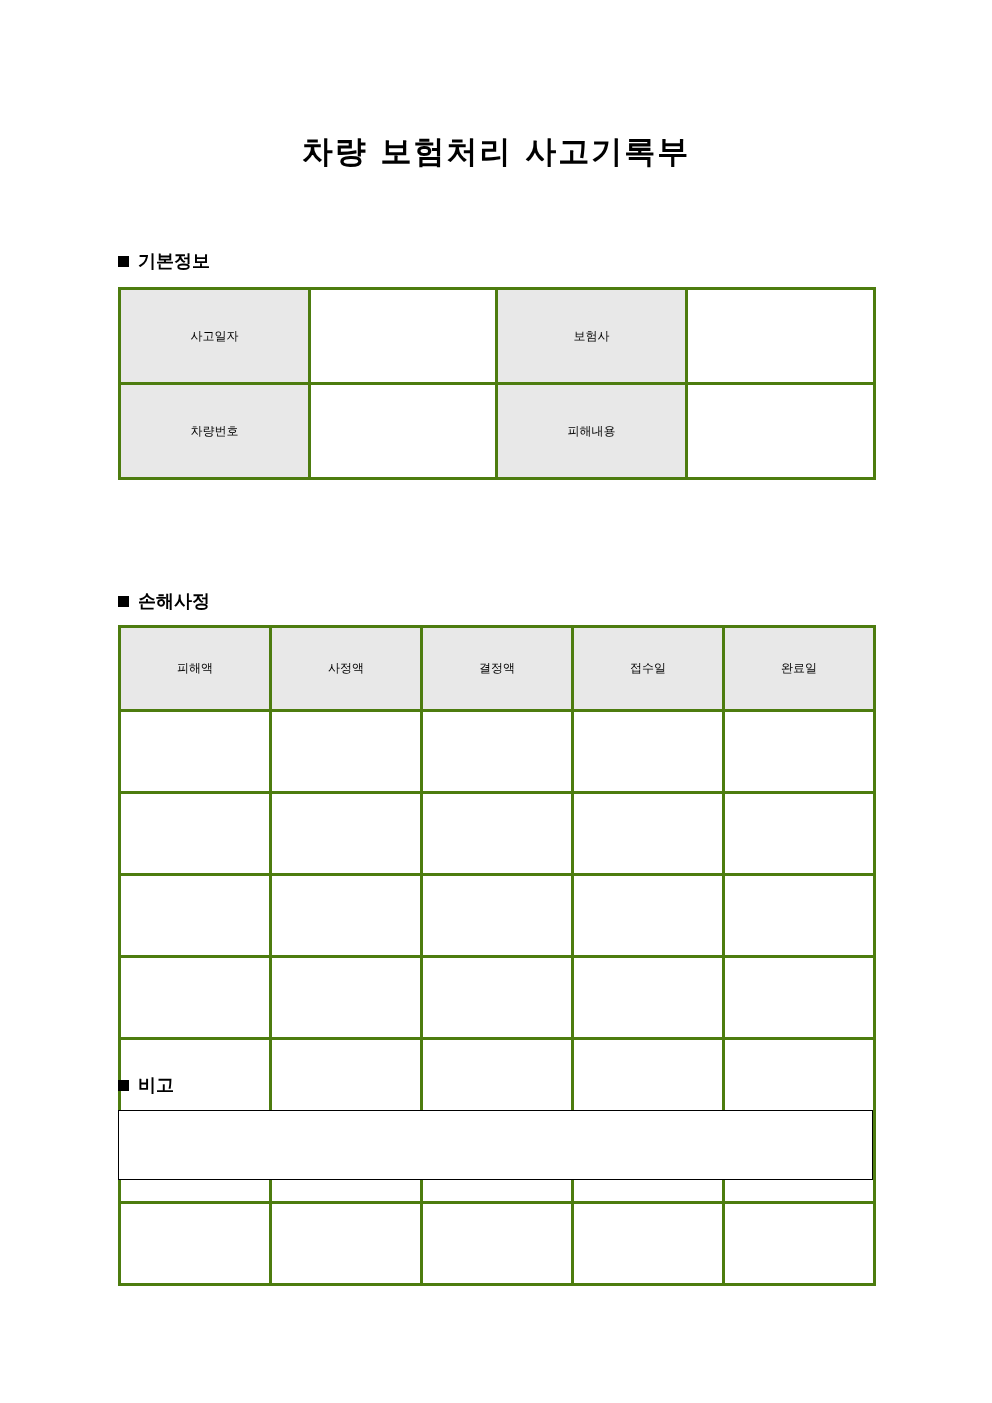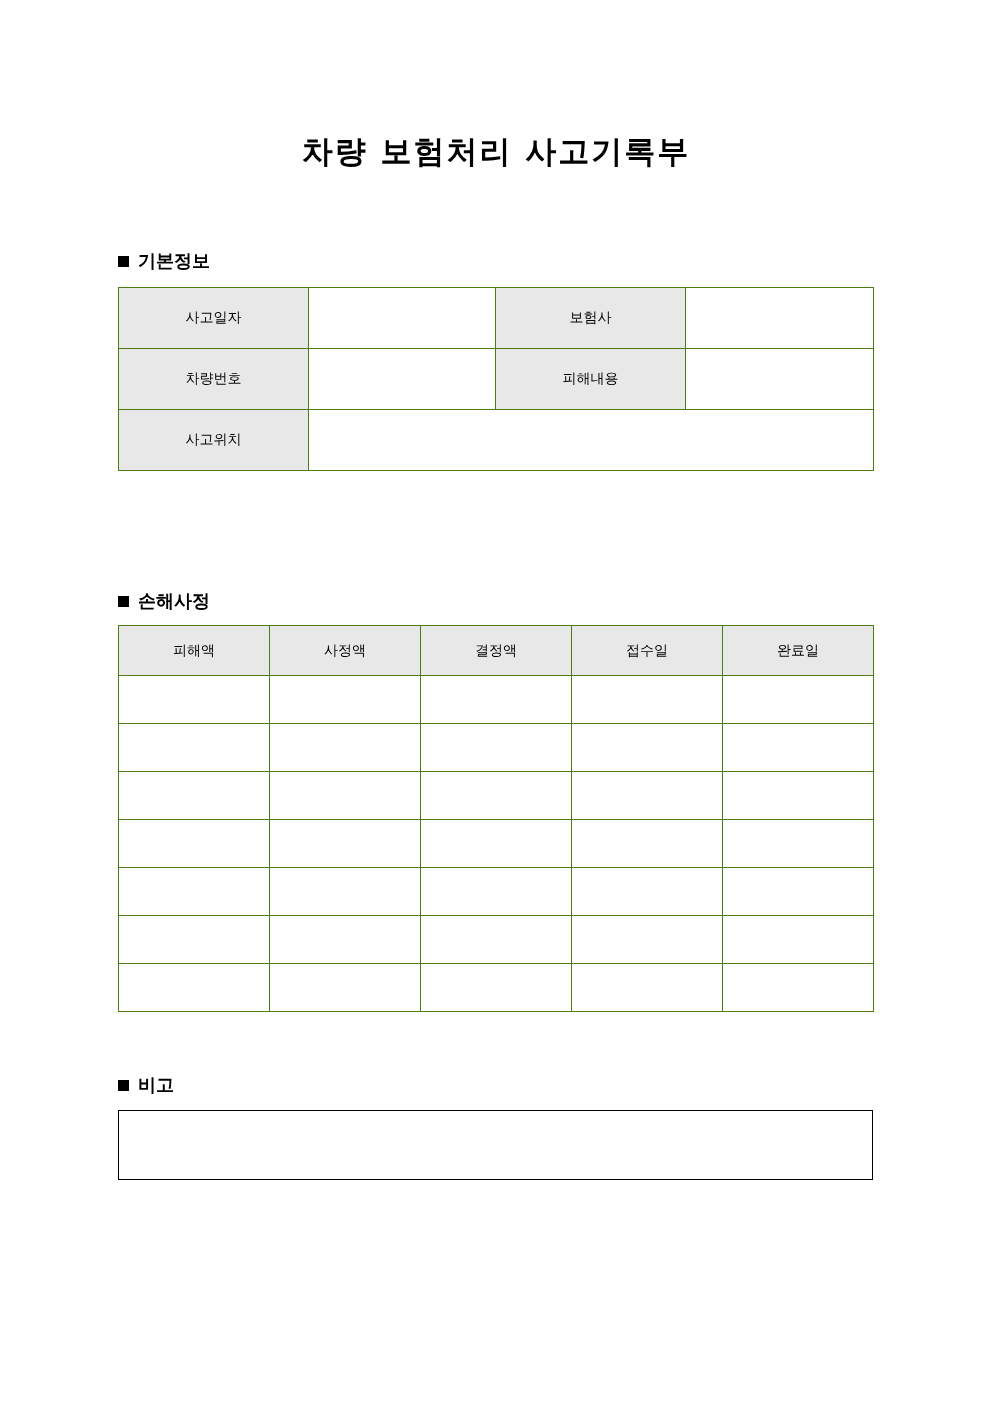--- a/index.html
+++ b/index.html
@@ -64,26 +64,26 @@
   table.form-table {
     position: absolute;
     left: 118px;
     width: 755px;
     border-collapse: collapse;
     table-layout: fixed;
     font-size: 13px;
   }
   table.form-table td,
   table.form-table th {
-    border: 1px solid #4d7c0f;
-    padding: 0;
+    border: 3px solid #4d7c0f;
+    padding: 16px;
     text-align: center;
     vertical-align: middle;
     font-weight: normal;
-    font-size: 14px;
+    font-size: 12px;
     background: #ffffff;
   }
   .lbl {
     background: #e8e8e8 !important;
   }
 
   
   #table-basic { top: 287px; }
   #table-basic td { height: 60px; }
 
@@ -129,24 +129,20 @@
         <td></td>
         <td class="lbl">보험사</td>
         <td></td>
       </tr>
       <tr>
         <td class="lbl">차량번호</td>
         <td></td>
         <td class="lbl">피해내용</td>
         <td></td>
       </tr>
-      <tr>
-        <td class="lbl">사고위치</td>
-        <td colspan="3"></td>
-      </tr>
     </tbody>
   </table>
 
   <div class="section-head" id="head-assessment">
     <span class="bullet"></span>
     <span class="section-head-label">손해사정</span>
   </div>
 
   <table class="form-table" id="table-assessment">
     <colgroup>

